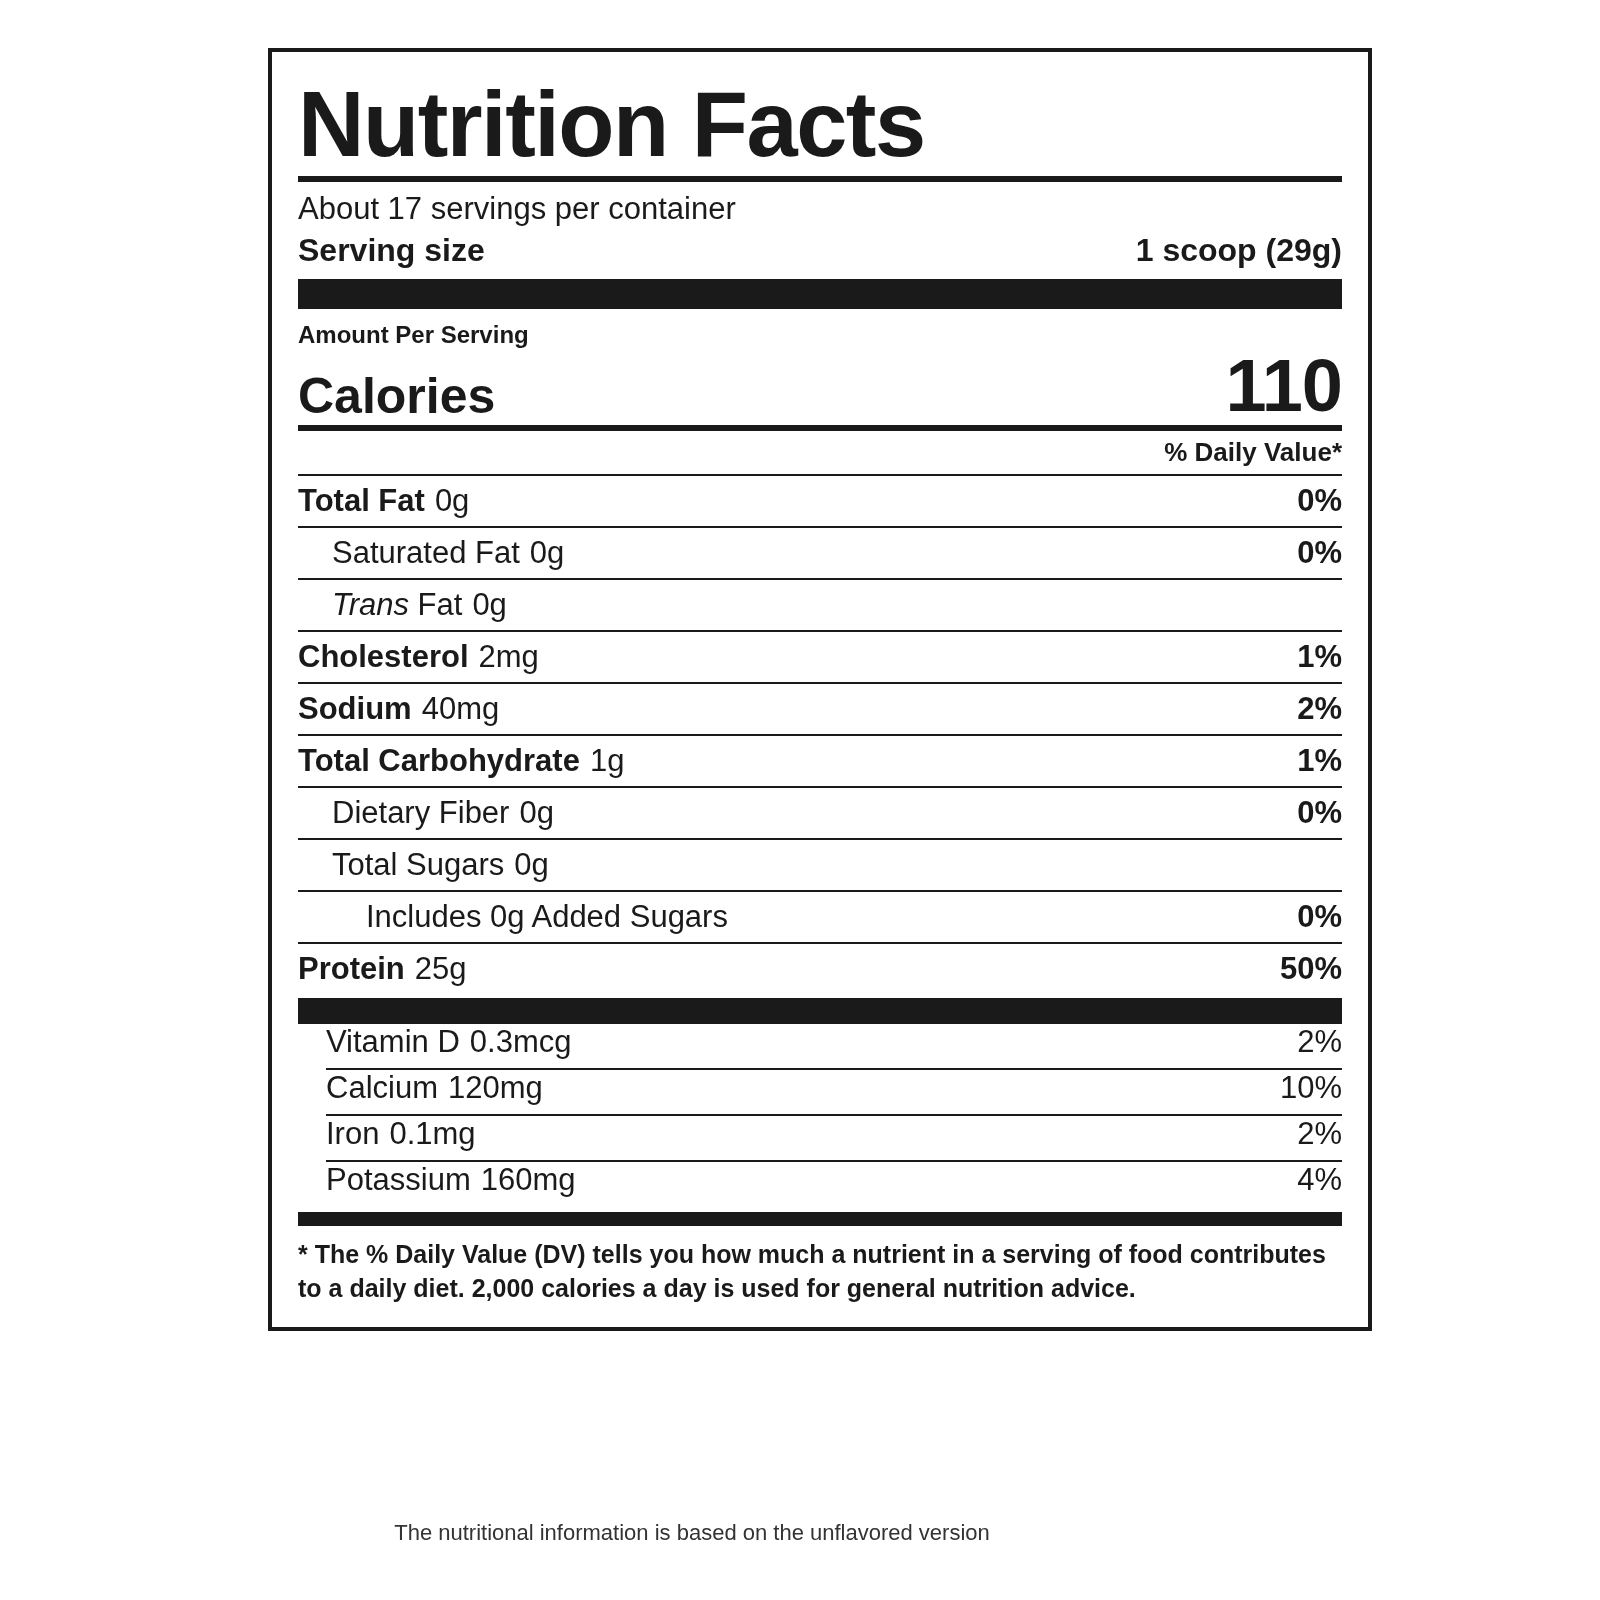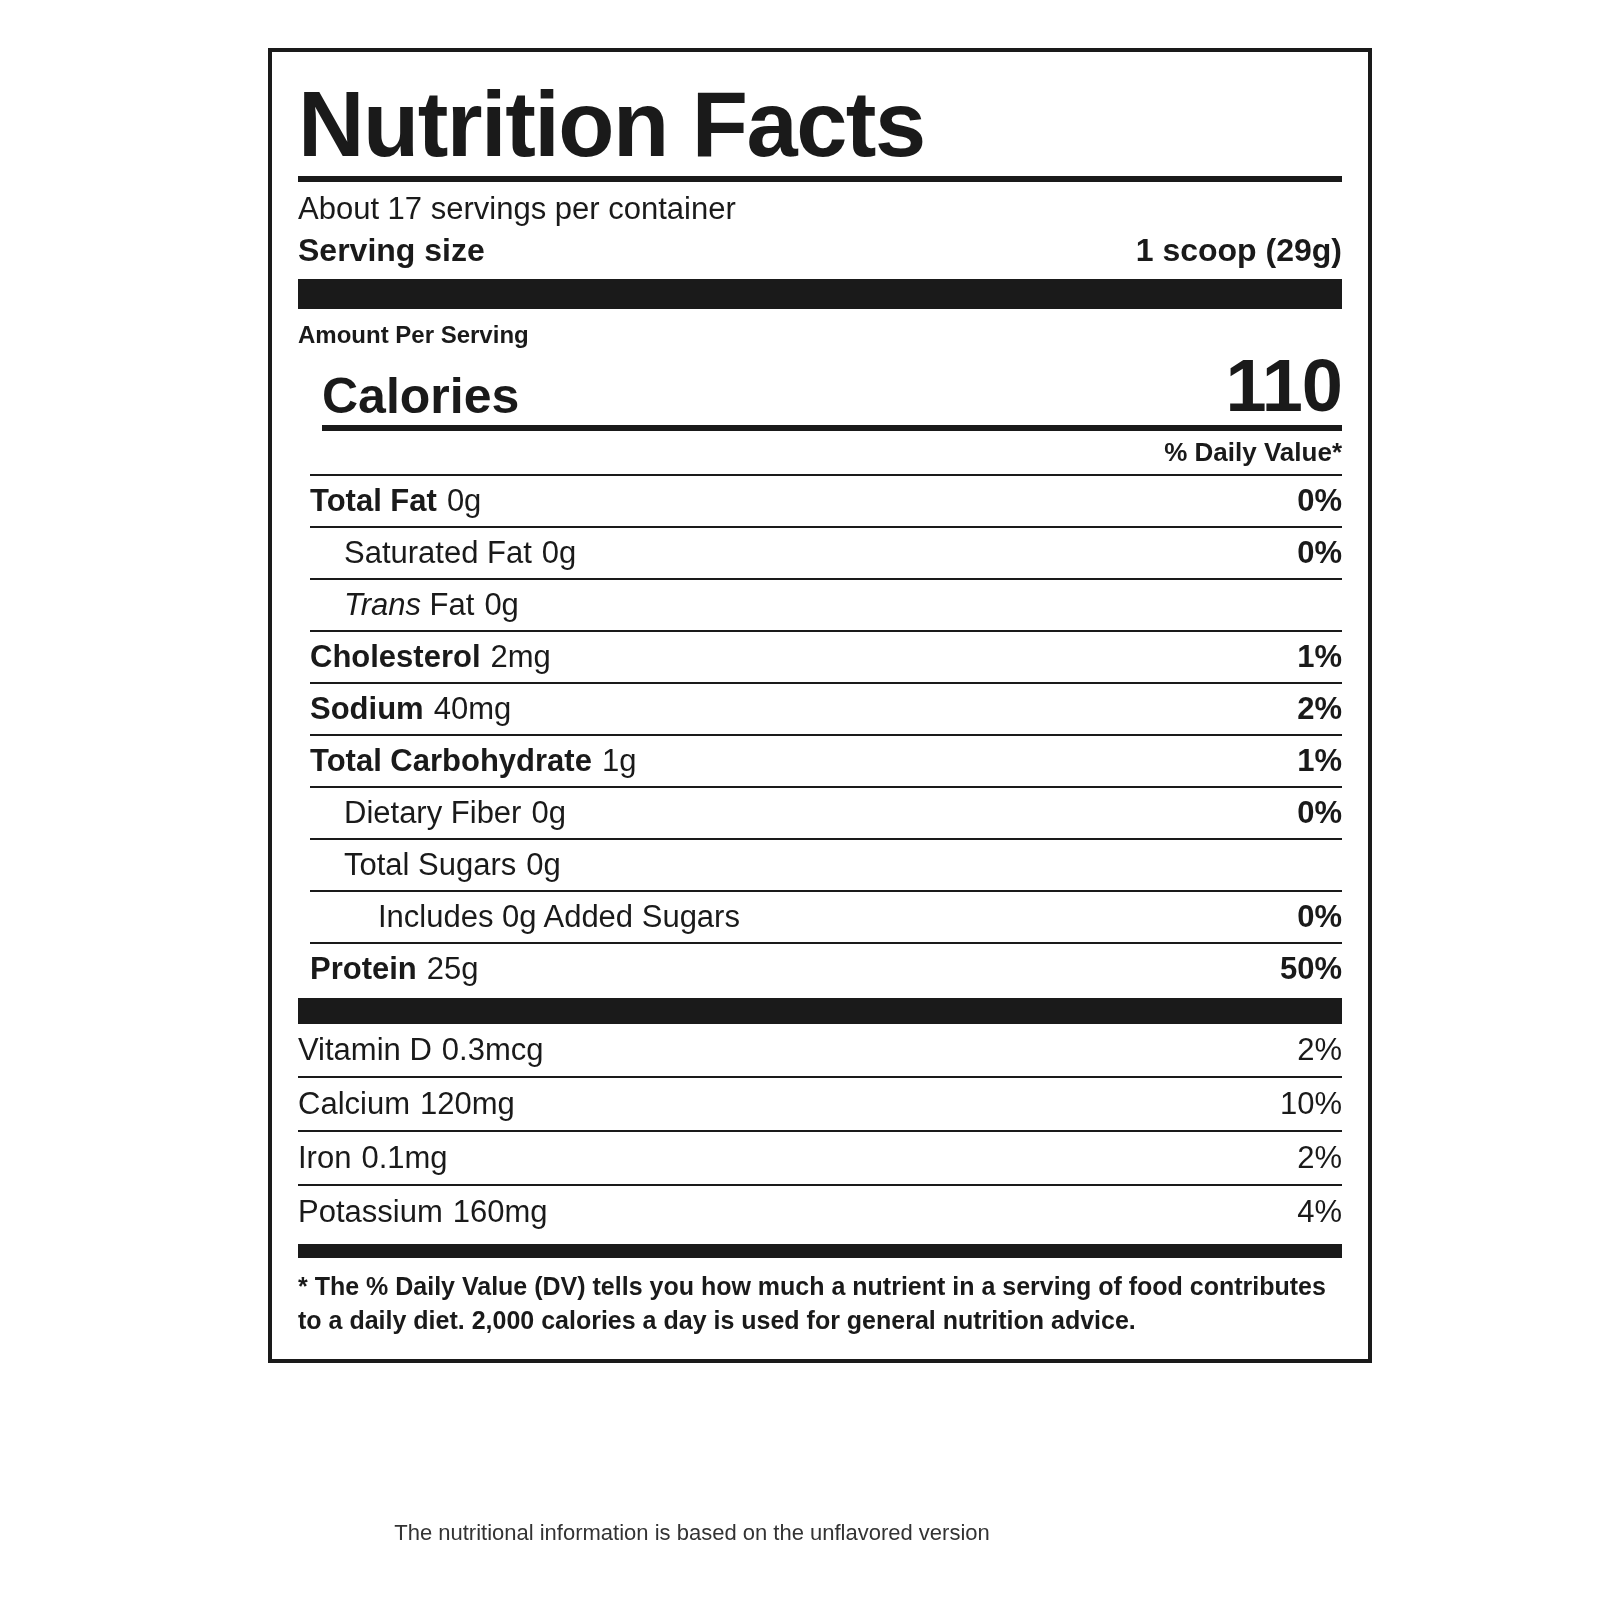--- a/index.html
+++ b/index.html
@@ -68,21 +68,20 @@
     font-size: 24px;
     font-weight: bold;
     padding: 12px 0 0 0;
   }
 
   .calories-row {
     display: flex;
     justify-content: space-between;
     align-items: flex-end;
     padding-bottom: 2px;
-    margin-left: 24px;
   }
   .calories-label {
     font-size: 50px;
     font-weight: bold;
     line-height: 1.05;
   }
   .calories-value {
     font-size: 74px;
     font-weight: bold;
     line-height: 1.0;
@@ -96,40 +95,40 @@
     padding: 6px 0 6px 0;
   }
 
   .nutrient-row {
     display: flex;
     justify-content: space-between;
     align-items: baseline;
     font-size: 31px;
     padding: 7px 0 7px 0;
     border-top: 2px solid #1a1a1a;
-    margin-left: 12px;
   }
   .nutrient-row.first { border-top: 2px solid #1a1a1a; }
   .nutrient-row .name { white-space: nowrap; }
   .nutrient-row .dv { font-weight: bold; white-space: nowrap; }
 
   .bold-name { font-weight: bold; }
   .indent-1 { padding-left: 34px; }
   .indent-2 { padding-left: 68px; }
   .amt { font-weight: normal; }
   .sp { display: inline-block; width: 10px; }
   .ital { font-style: italic; }
 
   .vit-row {
     display: flex;
     justify-content: space-between;
     align-items: baseline;
     font-size: 31px;
-    padding: 8px 0 8px 0;
+    padding: 0 0 8px 0;
     border-top: 2px solid #1a1a1a;
+    margin-left: 28px;
   }
   .vit-row.no-top { border-top: none; }
   .vit-row .dv { font-weight: normal; }
 
   .footnote {
     font-size: 25px;
     line-height: 1.35;
     padding: 2px 0 0 0;
     font-weight: bold;
   }

